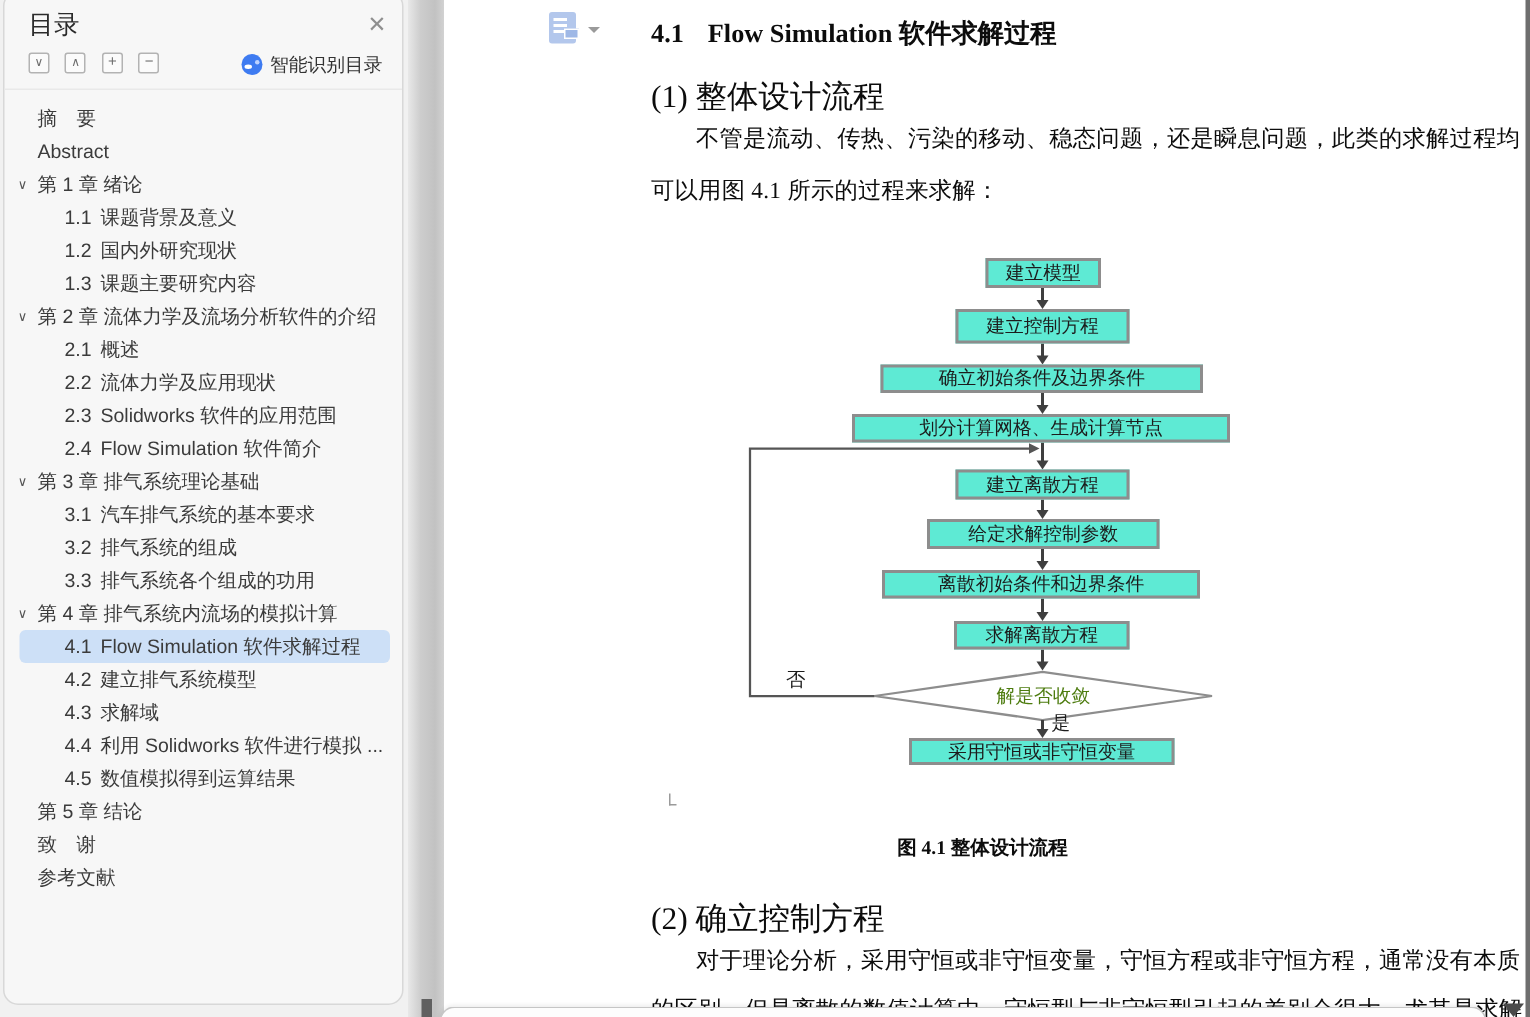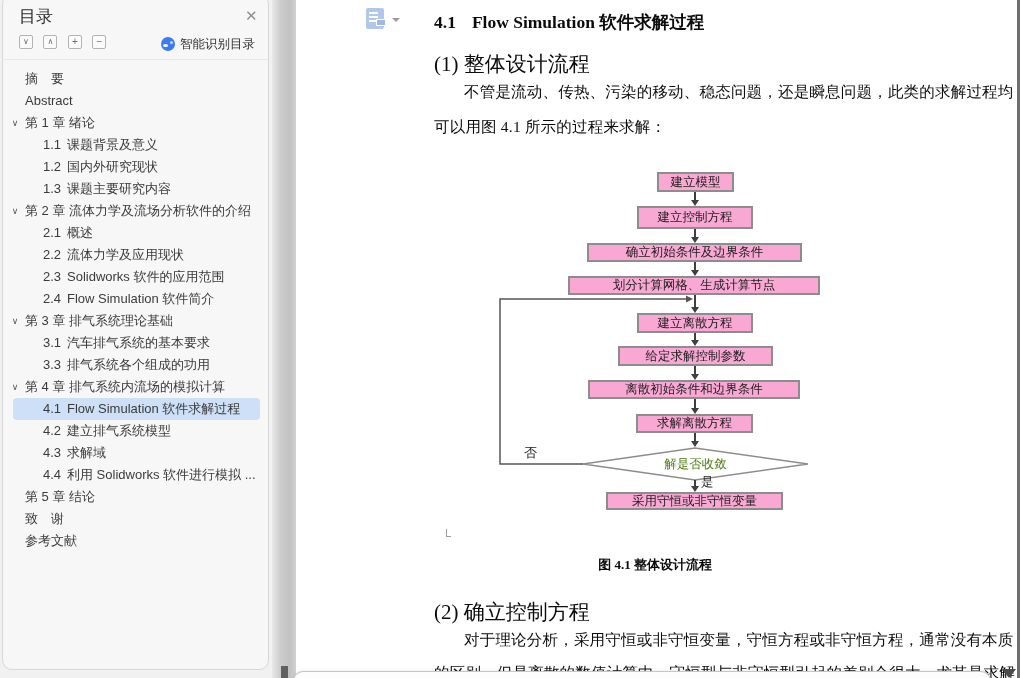--- a/index.html
+++ b/index.html
@@ -60,21 +60,21 @@
                     border-top:4px solid #9a9a9a; }
 
   #doc-heading { position:absolute; left:434px; top:10px; font-size:17.5px; font-weight:bold; white-space:nowrap; }
   #doc-heading .hnum { margin-right:16px; }
   .sec-label { position:absolute; left:434px; font-size:21px; white-space:nowrap; }
   .body-line { position:absolute; font-size:15.5px; white-space:nowrap; letter-spacing:0.2px; }
 
   
   #flowchart { position:absolute; left:490px; top:168px; width:330px; height:352px; }
   #fc-svg { position:absolute; left:0; top:0; }
-  .fc-box { position:absolute; border:2px solid #8d8d8d; background:#f9a8d4; color:#1c1c1c;
+  .fc-box { position:absolute; border:2px solid #8d8d8d; background:#5eead4; color:#1c1c1c;
             font-size:12.5px; display:flex; align-items:center; justify-content:center;
             white-space:nowrap; font-family:"Liberation Sans",sans-serif; }
   .fc-label { position:absolute; font-size:13px; color:#1c1c1c; white-space:nowrap; }
   #fc-decision-text { position:absolute; left:93px; top:288px; width:225px; text-align:center;
                       font-size:12.5px; color:#4d7c0f; }
   #fc-artifact { position:absolute; left:446px; top:529px; width:5px; height:8px;
                  border-left:1px solid #9a9a9a; border-bottom:1px solid #9a9a9a; }
 
   #fig-caption { position:absolute; left:490px; top:556px; width:330px; text-align:center;
                  font-size:13px; font-weight:bold; white-space:nowrap; }
@@ -230,20 +230,23 @@
           </div>
 
           <div class="toc-row level0">
             <span class="toc-chevron">∨</span><span class="toc-label">第 3 章 排气系统理论基础</span>
           </div>
 
           <div class="toc-row level1">
             <span class="toc-chevron"></span><span class="toc-num">3.1</span><span class="toc-label">汽车排气系统的基本要求</span>
           </div>
 
+          <div class="toc-row level1">
+            <span class="toc-chevron"></span><span class="toc-num">3.2</span><span class="toc-label">排气系统的组成</span>
+          </div>
 
           <div class="toc-row level1">
             <span class="toc-chevron"></span><span class="toc-num">3.3</span><span class="toc-label">排气系统各个组成的功用</span>
           </div>
 
           <div class="toc-row level0">
             <span class="toc-chevron">∨</span><span class="toc-label">第 4 章 排气系统内流场的模拟计算</span>
           </div>
 
           <div class="toc-row level1 selected">
@@ -255,20 +258,23 @@
           </div>
 
           <div class="toc-row level1">
             <span class="toc-chevron"></span><span class="toc-num">4.3</span><span class="toc-label">求解域</span>
           </div>
 
           <div class="toc-row level1">
             <span class="toc-chevron"></span><span class="toc-num">4.4</span><span class="toc-label">利用 Solidworks 软件进行模拟 ...</span>
           </div>
 
+          <div class="toc-row level1">
+            <span class="toc-chevron"></span><span class="toc-num">4.5</span><span class="toc-label">数值模拟得到运算结果</span>
+          </div>
 
           <div class="toc-row level0">
             <span class="toc-chevron"></span><span class="toc-label">第 5 章 结论</span>
           </div>
 
           <div class="toc-row level0">
             <span class="toc-chevron"></span><span class="toc-label">致　谢</span>
           </div>
 
           <div class="toc-row level0">

